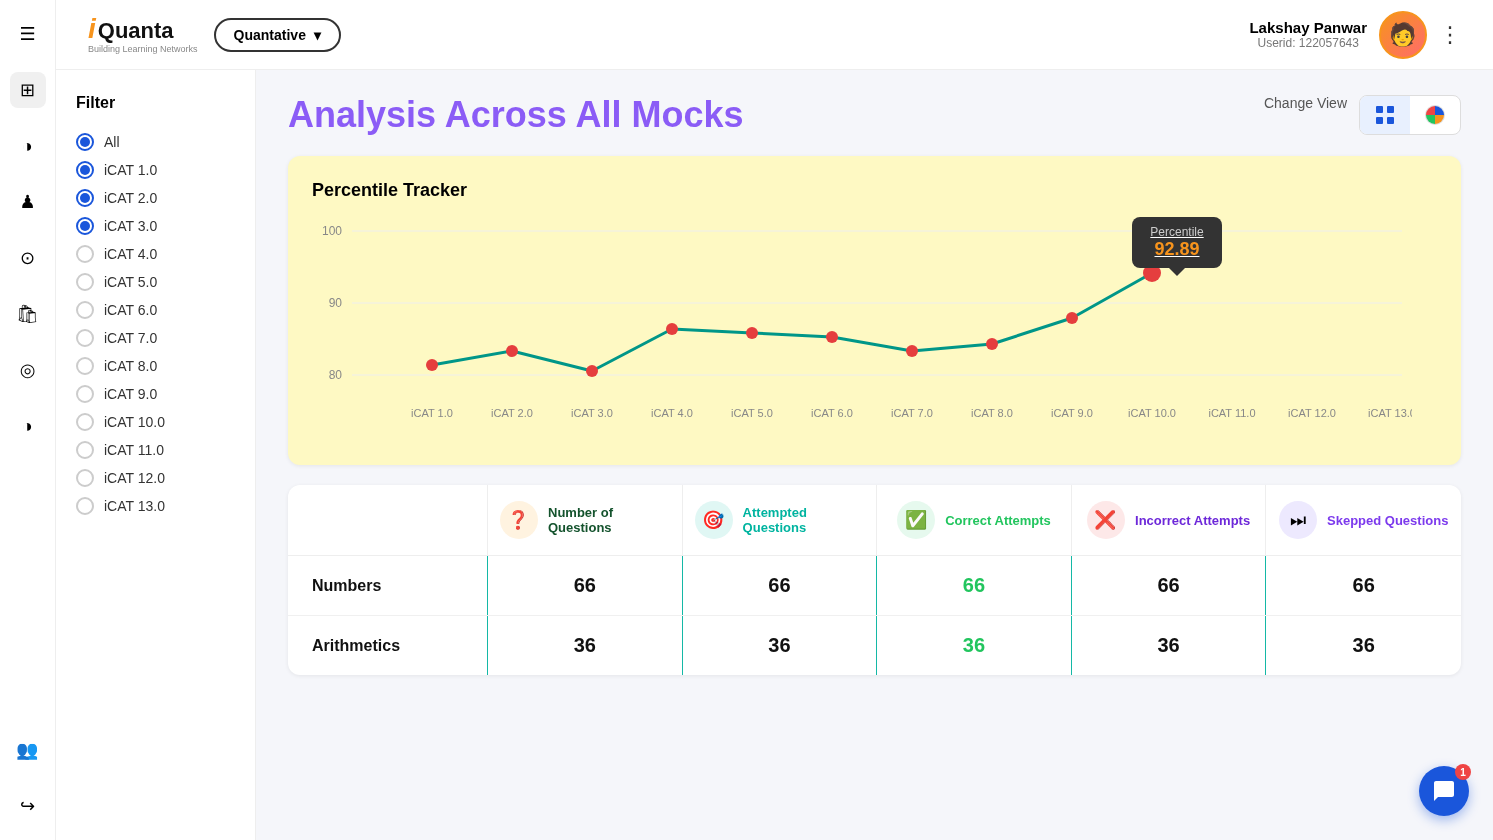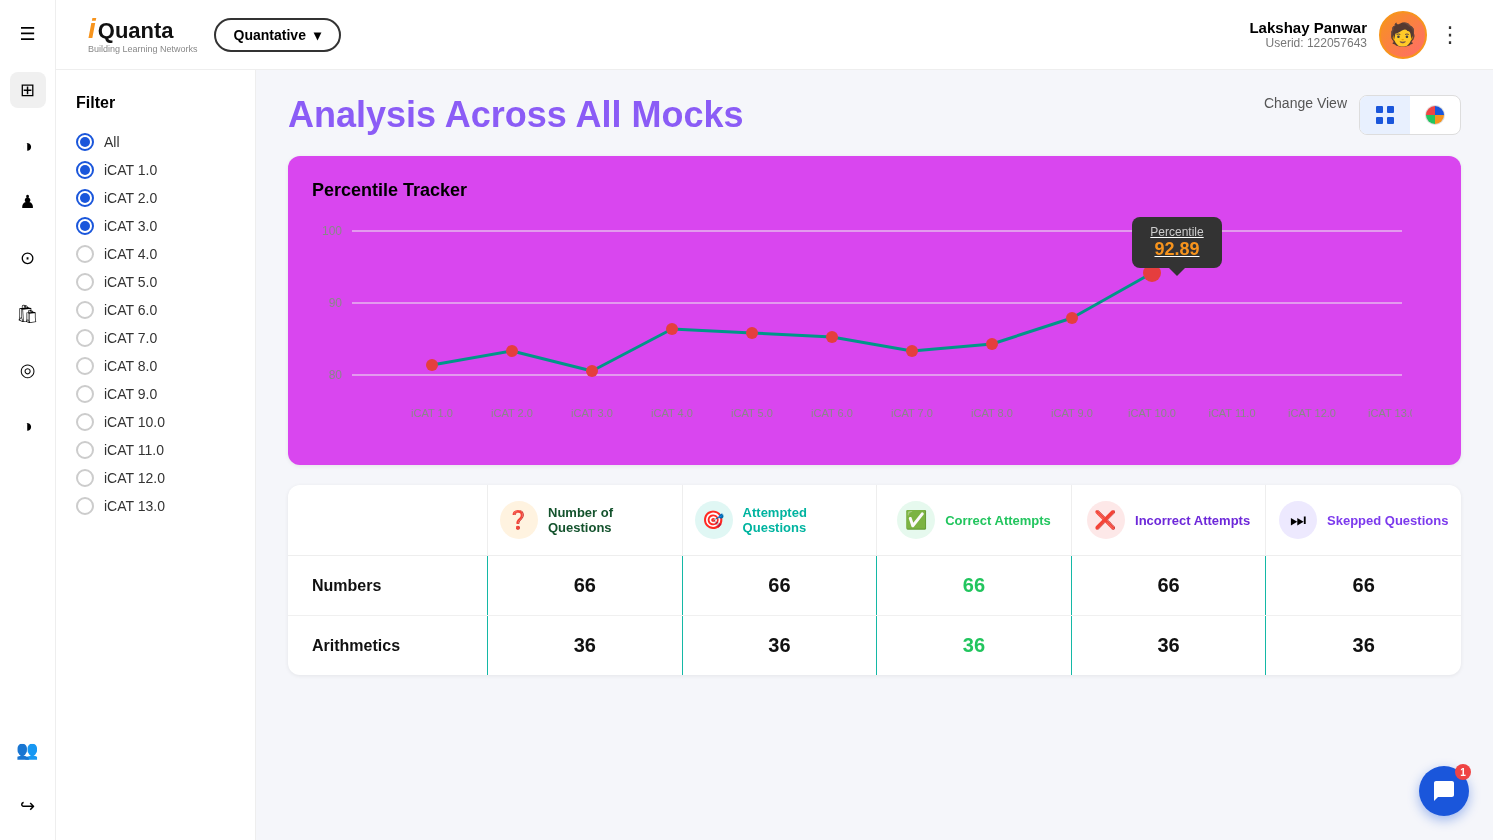--- a/index.html
+++ b/index.html
@@ -59,21 +59,21 @@
       padding: 7px 18px;
       display: flex;
       align-items: center;
       gap: 8px;
       cursor: pointer;
       font-weight: 600;
       font-size: 14px;
       background: #fff;
     }
     .header-right { display: flex; align-items: center; gap: 12px; }
-    .user-info { text-align: right; }
+    .user-info { text-align: center; }
     .user-name { font-weight: 700; font-size: 15px; }
     .user-id { font-size: 12px; color: #777; }
     .avatar {
       width: 48px;
       height: 48px;
       border-radius: 50%;
       border: 2px solid #f7941d;
       background: linear-gradient(135deg, #f7941d, #ff6b6b);
       display: flex;
       align-items: center;
@@ -153,21 +153,21 @@
       padding: 8px 14px;
       cursor: pointer;
       display: flex;
       align-items: center;
       font-size: 18px;
     }
     .view-btn.active { background: #e8f0fe; }
 
     
     .chart-card {
-      background: #d946ef;
+      background: #fef9c3;
       border-radius: 12px;
       padding: 24px;
       margin-bottom: 20px;
       box-shadow: 0 1px 4px rgba(0,0,0,0.07);
     }
     .chart-title { font-size: 18px; font-weight: 700; margin-bottom: 16px; }
 
     
     .chart-container { position: relative; }
 

